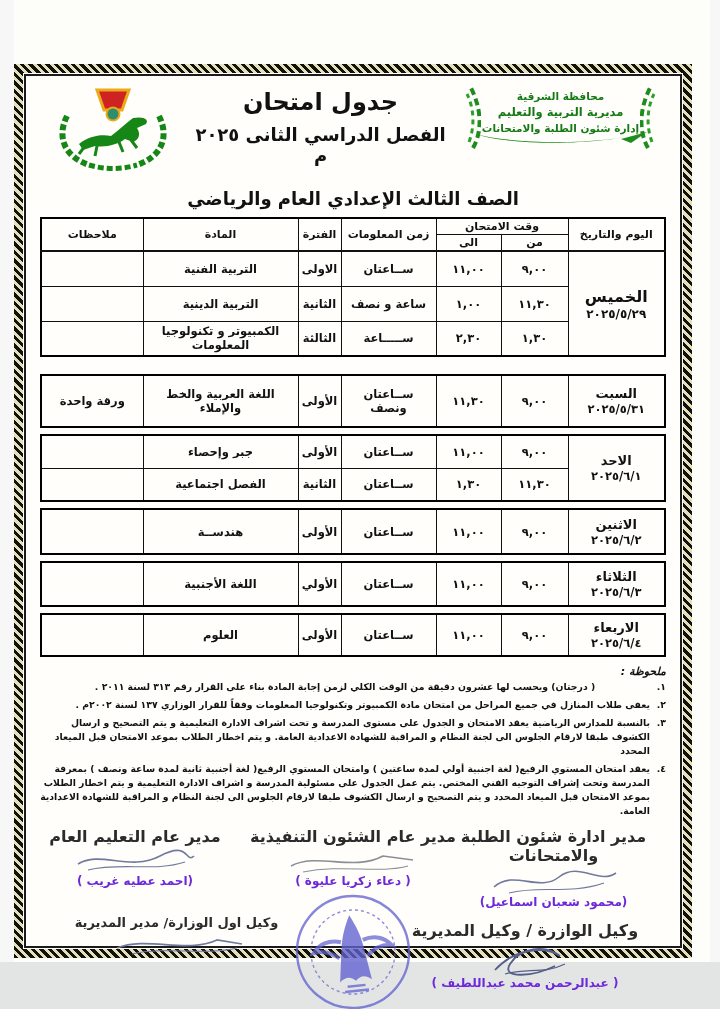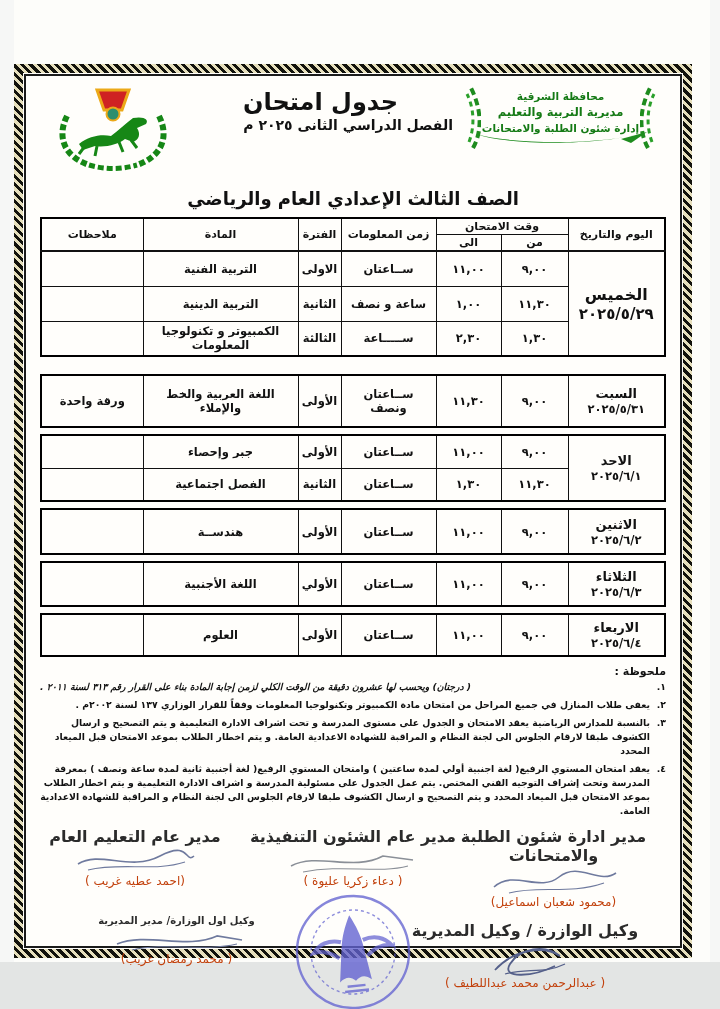--- a/index.html
+++ b/index.html
@@ -19,56 +19,56 @@
   .org { position:relative; width:215px; text-align:center; padding-top:8px; }
   .org .l1 { font-size:10.5px; font-weight:bold; color:#157a15; }
   .org .l2 { font-size:11.5px; font-weight:bold; color:#157a15; margin-top:3px; }
   .org .l3 { font-size:10.5px; font-weight:bold; color:#157a15; margin-top:3px; }
   .org svg.laurel { position:absolute; top:0; }
   .org svg.laurel.right { right:-2px; }
   .org svg.laurel.left { left:-2px; }
   .org svg.swoosh { position:absolute; bottom:-14px; left:18px; }
   .titles { flex:1; text-align:center; padding-top:6px; }
   .titles .t1 { font-size:24px; font-weight:bold; letter-spacing:1px; }
-  .titles .t2 { font-size:14px; font-weight:bold; margin-top:1px;text-align:right; }
+  .titles .t2 { font-size:18px; font-weight:bold; margin-top:8px; }
   .emblem { width:150px; display:flex; justify-content:center; padding-top:4px; }
   .subtitle { text-align:center; font-size:18px; font-weight:bold; margin:10px 0 8px 0; }
 
   
   table.sched { border-collapse:collapse; table-layout:fixed; width:624px; margin:0 auto;
     direction:rtl; }
   table.sched th, table.sched td { border:1.6px solid #111; font-weight:bold; text-align:center;
     vertical-align:middle; font-size:11.5px; padding:1px 2px; overflow:hidden; }
   table.sched thead th { font-size:11px; }
   table.sched thead tr.top th { border-bottom-width:2.6px; }
   table.sched thead tr.top th.time-span { border-bottom-width:1px; }
   table.sched thead tr.sub th { border-bottom-width:2.6px; font-size:11px; }
   table.sched { border:2.4px solid #000; }
   .day-name { font-size:16px; font-weight:bold; }
-  .day-date { font-size:15px; font-weight:bold; margin-top:1px; }
+  .day-date { font-size:12px; font-weight:bold; margin-top:1px; }
   .g1plus .day-name { font-size:13px; }
   .g1plus .day-date { font-size:11.5px; }
   td.c-subject { font-size:12px; }
   td.c-note { font-size:13.5px; }
   .tbl-gap { height:17px; }
   .grp { margin-bottom:6px !important; }
 
   
   .notes { margin:8px 2px 0 2px; direction:rtl; }
-  .notes .nh { font-size:11px; font-weight:bold; margin-bottom:2px; }
+  .notes .nh { font-size:11px; font-weight:bold; margin-bottom:2px;font-style:italic; }
   .nitem { display:flex; flex-direction:row; font-size:9.3px; font-weight:600; line-height:1.5; margin-bottom:4px; }
   .nitem .num { width:16px; flex:0 0 16px; }
   .nitem .ntxt { flex:1; }
-  .nitem .ntxt .l2c { text-align:left;font-style:italic; }
+  .nitem .ntxt .l2c { text-align:center; }
 
   
   .sigs { position:relative; height:196px; margin-top:8px; direction:rtl; }
   .sigblock { position:absolute; text-align:center; }
   .sigblock .stitle { font-size:16px; font-weight:bold; color:#2b2b2b; letter-spacing:.3px; }
-  .sigblock .sname { font-size:12px; font-weight:normal; color:#c2410c; margin-top:-4px; }
+  .sigblock .sname { font-size:12px; font-weight:bold; color:#6d28d9; margin-top:-4px; }
   .sigblock svg { display:block; margin:0 auto; }
   .stamp { position:absolute; left:50%; top:64px; transform:translateX(-50%) rotate(-6deg); z-index:3; opacity:.9; }
 </style>
 </head>
 <body>
 
 <div class="scan-bg-bottom"></div>
 <div class="page"></div>
 
 <div class="doc-frame">
@@ -367,26 +367,25 @@
       <div class="sigblock" style="right:28px; top:96px; width:230px;">
         <div class="stitle">وكيل الوازرة / وكيل المديرية</div>
         <svg width="120" height="40" viewBox="0 0 120 40">
           <path d="M30 30 C50 8 80 6 95 16 C80 4 55 8 45 24 S70 36 90 26" stroke="#55608a" stroke-width="1.8" fill="none"></path>
           <path d="M40 34 C60 28 80 34 100 24" stroke="#55608a" stroke-width="1.2" fill="none"></path>
         </svg>
         <div class="sname">( عبدالرحمن محمد عبداللطيف )</div>
       </div>
 
       <div class="sigblock" style="left:6px; top:90px; width:265px;">
-        <div class="stitle" style="font-size:10px;">وكيل اول الوزارة/ مدير المديرية</div>
+        <div class="stitle" style="font-size:13px;">وكيل اول الوزارة/ مدير المديرية</div>
         <svg width="150" height="30" viewBox="0 0 150 30">
           <path d="M15 18 C45 6 85 24 115 10 L140 14" stroke="#6f7a9e" stroke-width="1.7" fill="none"></path>
           <path d="M30 24 C65 16 100 26 135 18" stroke="#6f7a9e" stroke-width="1.1" fill="none"></path>
         </svg>
-        <div class="sname">( محمد رمضان غريب)</div>
       </div>
 
       <svg class="stamp" width="122" height="126" viewBox="0 0 122 126">
         <circle cx="61" cy="63" r="56" stroke="#6262d0" stroke-width="2.4" fill="none" opacity=".85"></circle>
         <circle cx="61" cy="63" r="42" stroke="#6262d0" stroke-width="1.4" fill="none" stroke-dasharray="3 3" opacity=".8"></circle>
         <path d="M61 26 C55 38 52 46 50 58 L45 92 C51 87 56 87 61 92 C66 87 71 87 77 92 L72 58 C70 46 67 38 61 26 Z" fill="#6262d0" opacity=".88"></path>
         <path d="M50 52 C38 48 28 52 22 60 C32 58 40 62 47 68 M72 52 C84 48 94 52 100 60 C90 58 82 62 75 68" stroke="#6262d0" stroke-width="4" fill="none" opacity=".8"></path>
         <path d="M52 97 L70 97 M49 102 L73 102" stroke="#6262d0" stroke-width="2.4" opacity=".85"></path>
       </svg>
 

